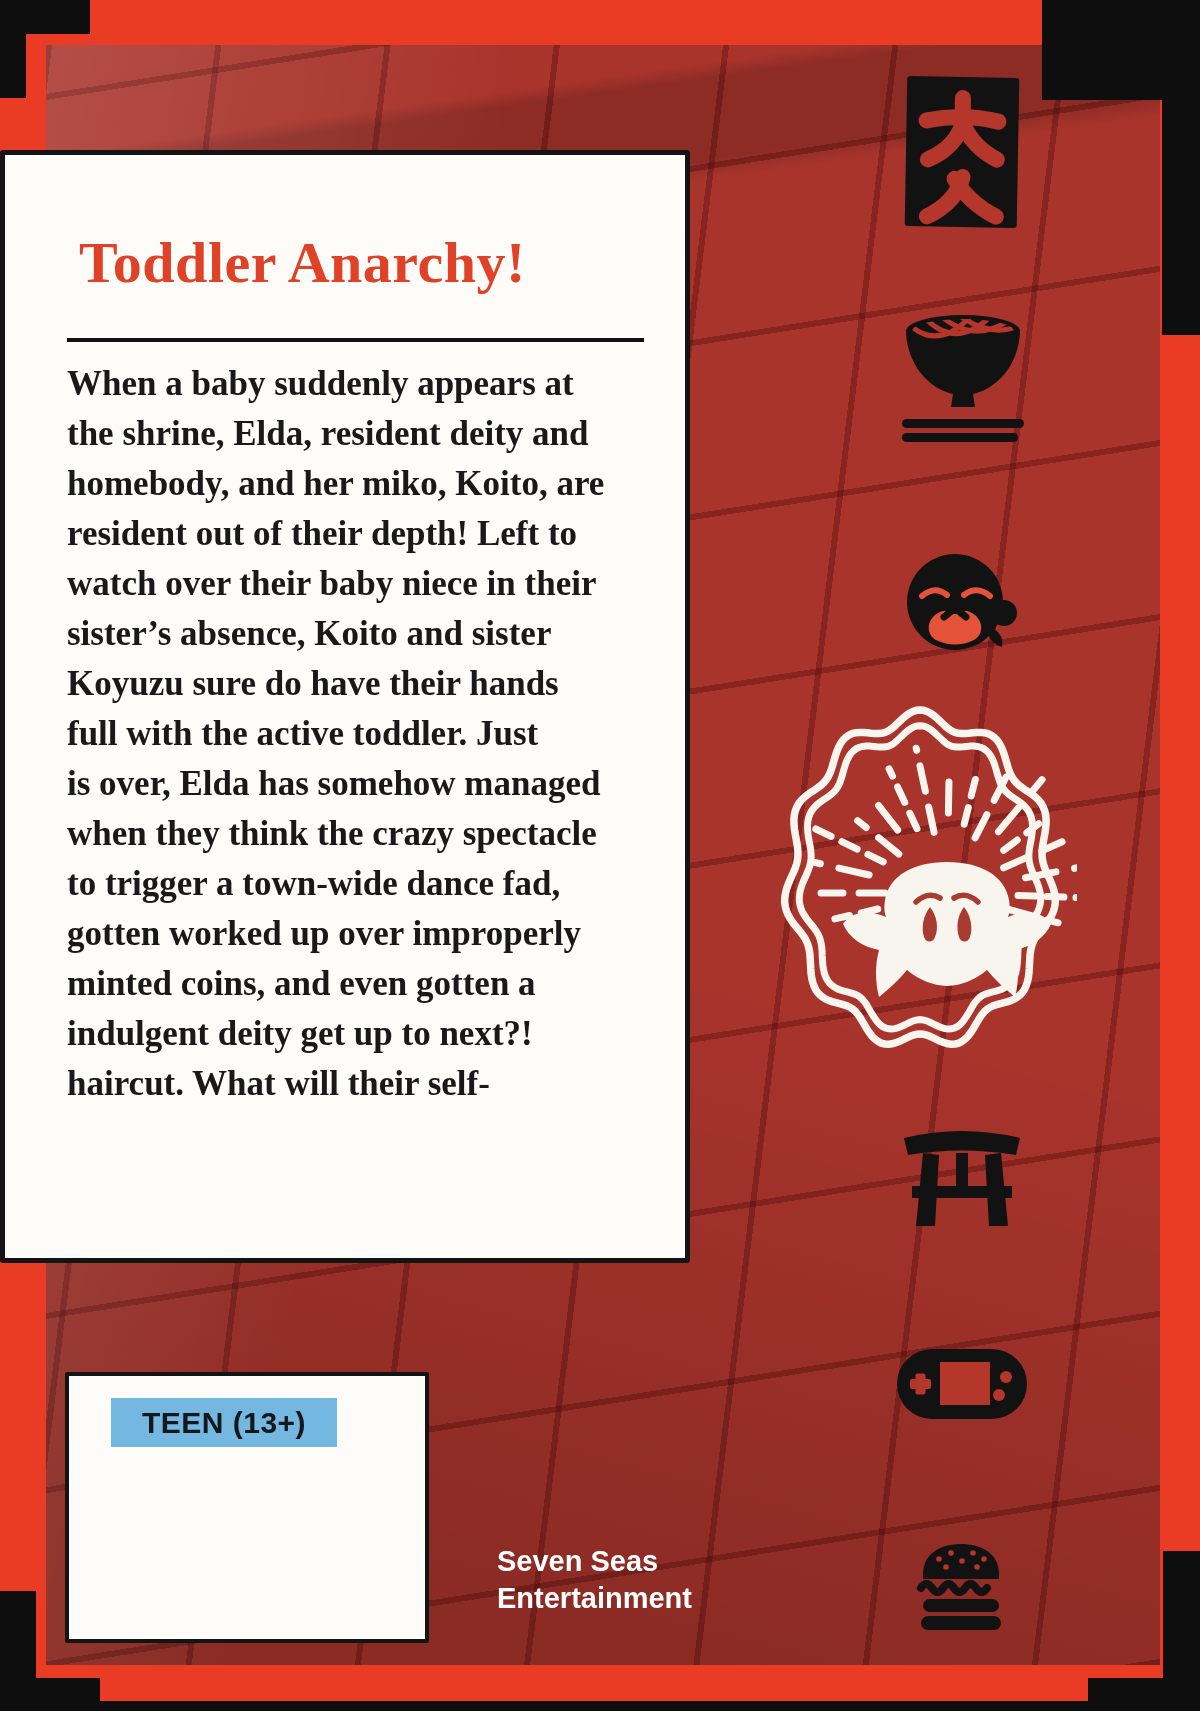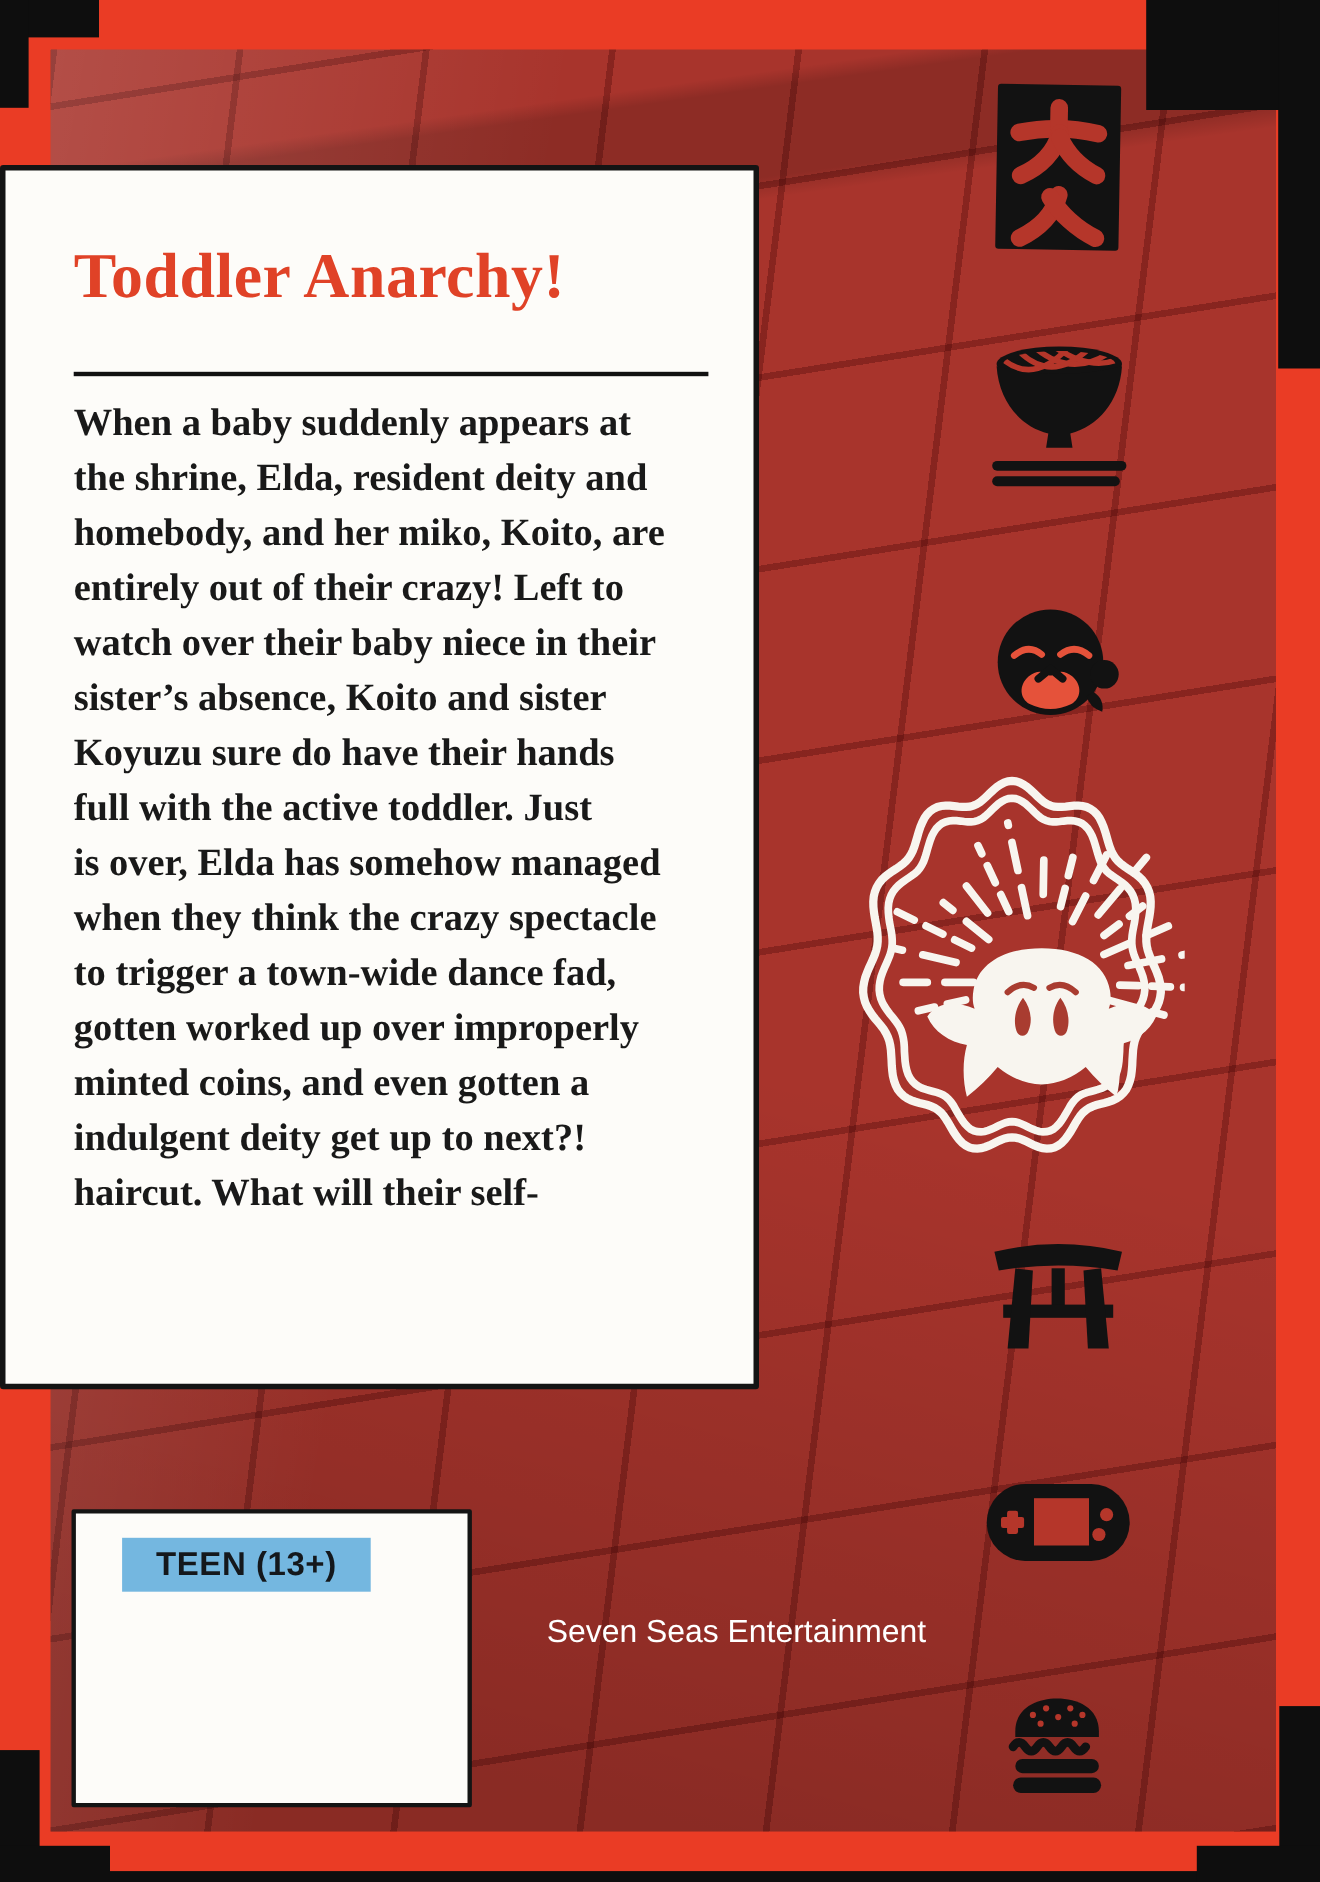--- a/index.html
+++ b/index.html
@@ -42,21 +42,21 @@
   .bl-h{left:0;bottom:0;width:100px;height:33px;}
   .br-v{right:0;bottom:0;width:37px;height:160px;}
   .br-h{right:0;bottom:0;width:112px;height:33px;}
 
   
   .panel{
     position:absolute;left:0;top:150px;width:680px;height:1103px;
     background:var(--paper);border:5px solid #141414;border-radius:3px;
   }
   .panel h1{
-    position:absolute;left:62px;top:62px;margin:0;
+    position:absolute;left:62px;top:62px;margin:12px;
     font-family:"Liberation Serif", serif;font-weight:bold;
     font-size:58px;letter-spacing:.5px;color:var(--accent);
   }
   .rule{position:absolute;left:62px;top:183px;width:577px;height:4px;background:#111;}
   .synopsis{
     position:absolute;left:62px;top:204px;width:600px;
     font-family:"Liberation Serif", serif;font-weight:bold;
     font-size:35px;line-height:50px;color:var(--ink);
   }
   .synopsis div{white-space:nowrap;}
@@ -66,22 +66,22 @@
     position:absolute;left:65px;top:1372px;width:356px;height:263px;
     background:var(--paper);border:4px solid #141414;border-radius:2px;
   }
   .rating-badge{
     position:absolute;left:42px;top:22px;width:226px;height:49px;
     background:var(--badge-blue);display:flex;align-items:center;justify-content:center;
     font-weight:bold;font-size:30px;color:#14181c;letter-spacing:.5px;
   }
 
   .publisher{
-    position:absolute;left:497px;top:1466px;width:360px;
-    color:#ffffff;font-weight:normal;font-size:29px;line-height:37px;
+    position:absolute;left:497px;top:1543px;width:360px;
+    color:#ffffff;font-weight:bold;font-size:29px;line-height:37px;
   }
 
   .icon{position:absolute;}
   .fil-k{fill:var(--icon-black);}
   .fil-r{fill:var(--cut-red);}
   .str-r{stroke:var(--cut-red);fill:none;stroke-linecap:round;}
   .str-face{stroke:var(--face-red);fill:none;stroke-linecap:round;}
   .fil-face{fill:var(--face-red);}
   .emb-line{stroke:var(--emblem-white);fill:none;}
   .fil-w{fill:var(--emblem-white);}
@@ -231,21 +231,21 @@
     </svg>
   </div>
 
   <div class="panel">
     <h1>Toddler Anarchy!</h1>
     <div class="rule"></div>
     <div class="synopsis">
         <div>When a baby suddenly appears at</div>
         <div>the shrine, Elda, resident deity and</div>
         <div>homebody, and her miko, Koito, are</div>
-        <div>entirely out of their crazy! Left to</div>
+        <div>resident out of their depth! Left to</div>
         <div>watch over their baby niece in their</div>
         <div>sister’s absence, Koito and sister</div>
         <div>Koyuzu sure do have their hands</div>
         <div>full with the active toddler. Just</div>
         <div>is over, Elda has somehow managed</div>
         <div>when they think the crazy spectacle</div>
         <div>to trigger a town-wide dance fad,</div>
         <div>gotten worked up over improperly</div>
         <div>minted coins, and even gotten a</div>
         <div>indulgent deity get up to next?!</div>

